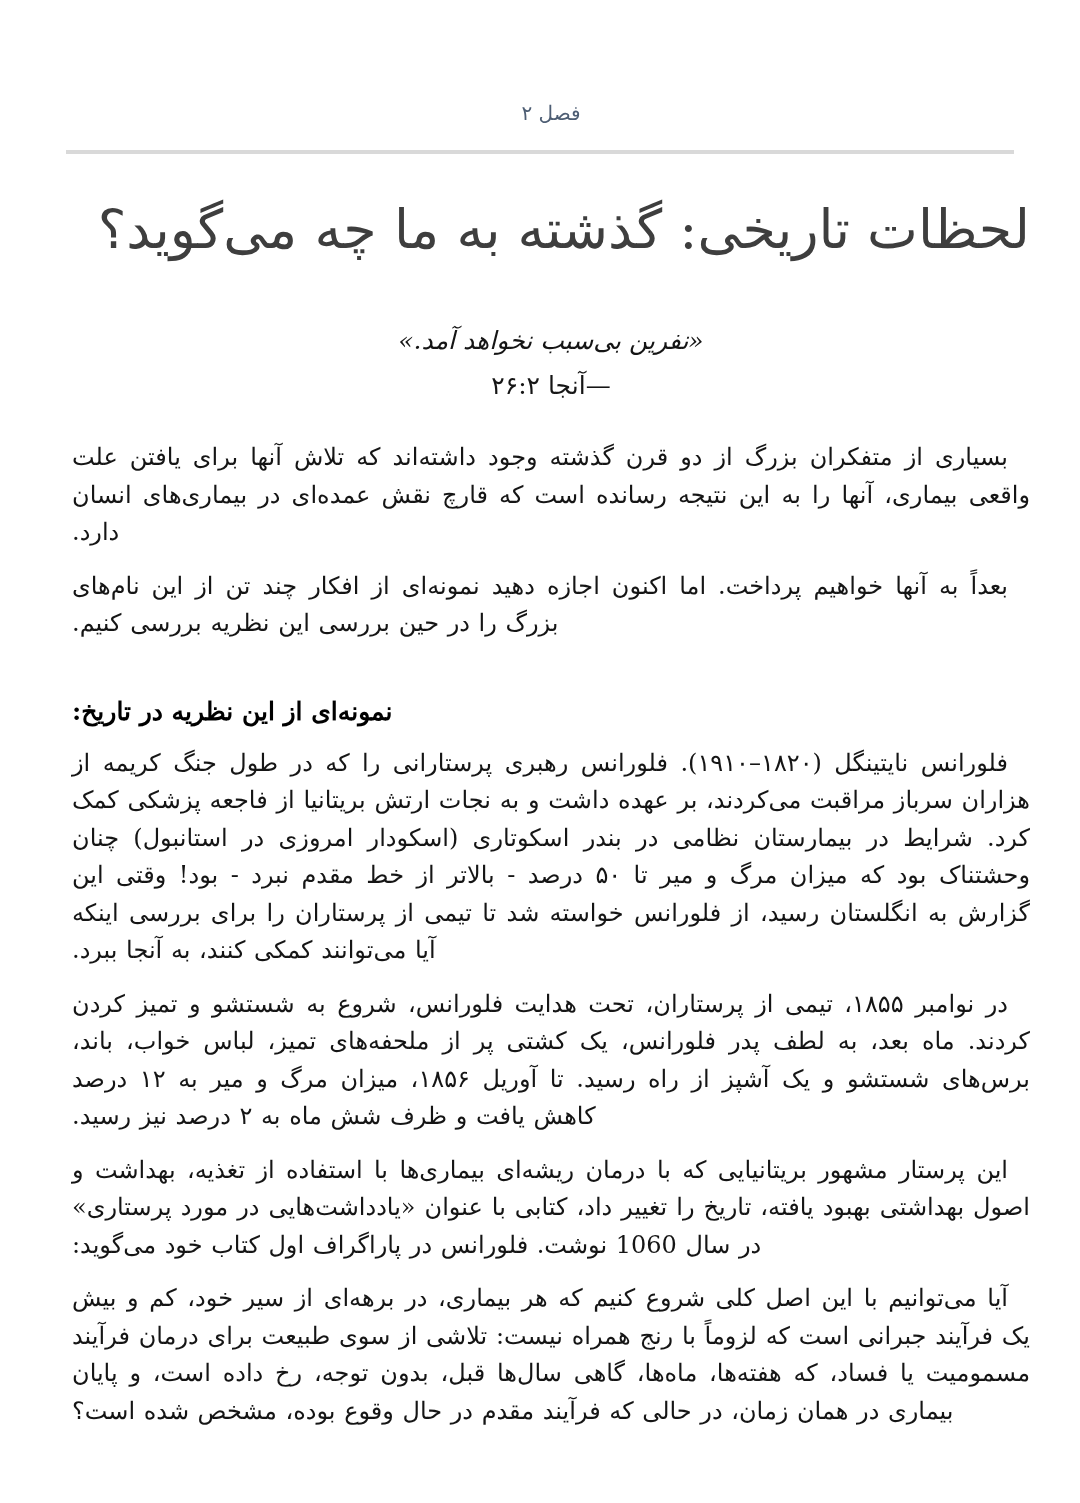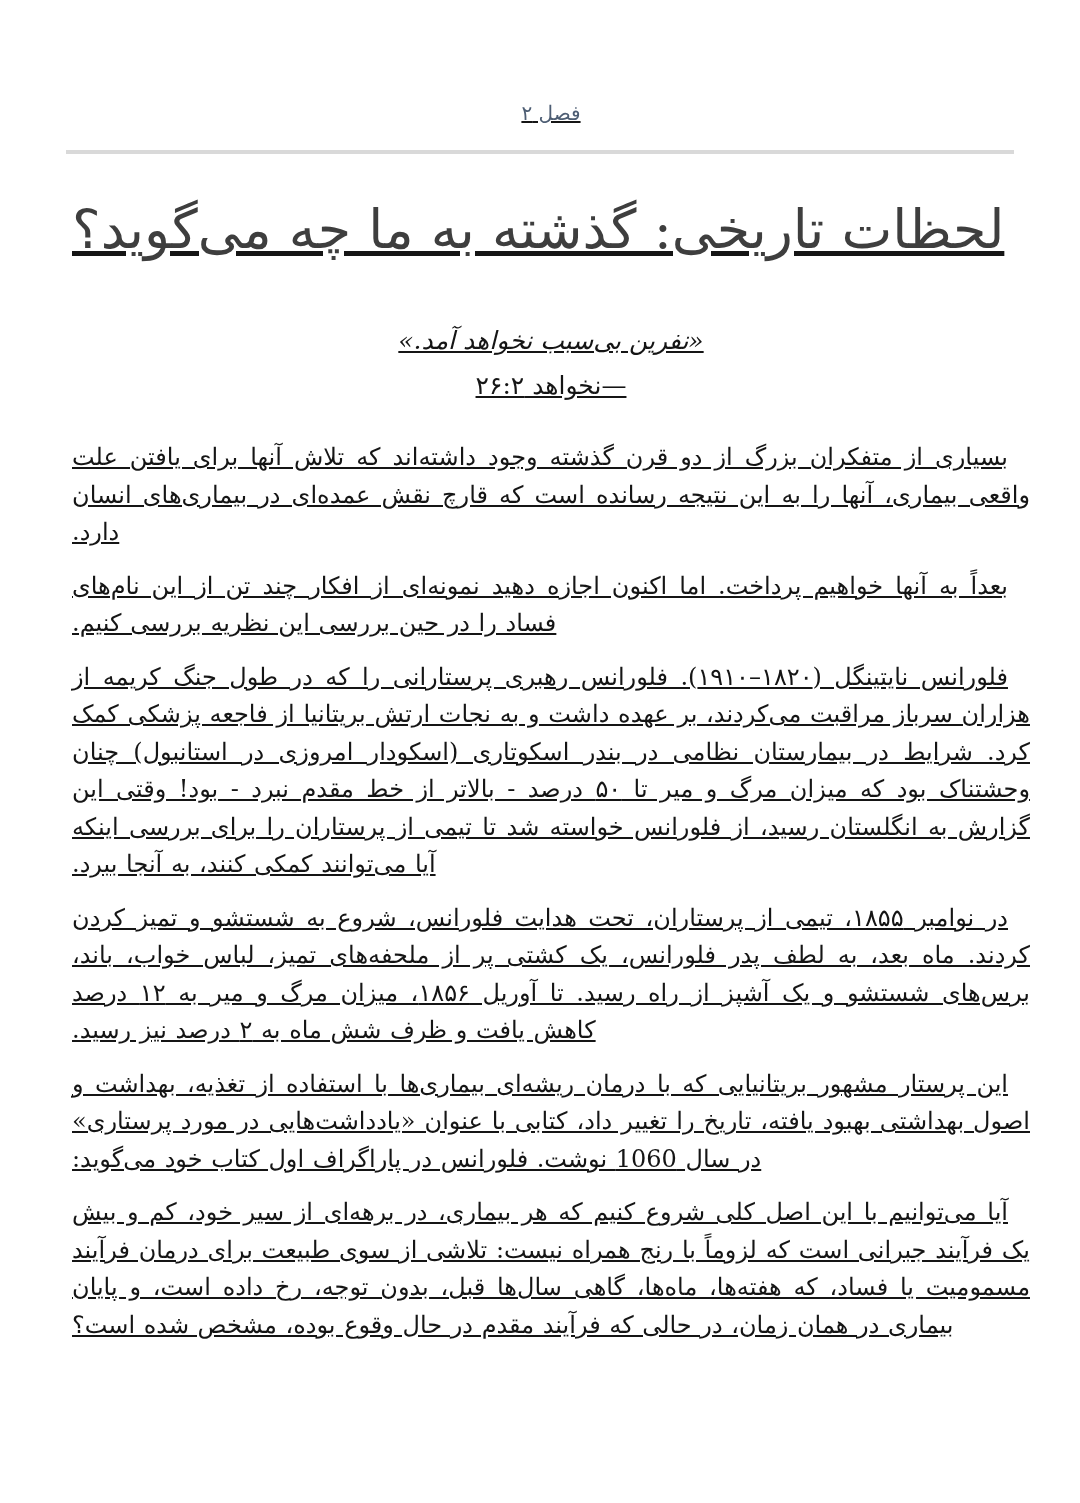--- a/index.html
+++ b/index.html
@@ -14,42 +14,41 @@
     font-family: "DejaVu Serif", "Liberation Serif", serif;
     color: var(--body_text, #151515);
     overflow: hidden;
   }
 
   .page {
     direction: rtl;
     width: 1080px;
     height: 1463px;
     padding: 0 50px 0 72px;
-    text-decoration: underline;
   }
 
   .chapter-label {
     padding-top: 100px;
     text-align: center;
     font-size: 20px;
     line-height: 26px;
     color: var(--chapter_label, #4d5d73);
     font-family: "DejaVu Serif", "Liberation Serif", serif;
   }
 
   .divider-rule {
     height: 4px;
     background: var(--rule, #d9d9d9);
     border: none;
     margin: 24px 16px 0 -6px;
   }
 
   .page-title {
     margin-top: 36px;
-    text-align: left;
+    text-align: right;
     font-size: 54px;
     line-height: 80px;
     font-weight: normal;
     color: var(--title, #3e3e3e);
   }
 
   .epigraph {
     margin-top: 54px;
     text-align: center;
   }
@@ -95,27 +94,28 @@
 <div class="page">
 
   <div class="chapter-label">فصل ۲</div>
 
   <hr class="divider-rule">
 
   <h1 class="page-title">لحظات تاریخی: گذشته به ما چه می‌گوید؟</h1>
 
   <div class="epigraph">
     <div class="epigraph-quote">«نفرین بی‌سبب نخواهد آمد.»</div>
-    <div class="epigraph-attribution">—نخواهد ۲۶:۲</div>
+    <div class="epigraph-attribution">—آنجا ۲۶:۲</div>
   </div>
 
   <p class="body-paragraph first-after-epigraph">بسیاری از متفکران بزرگ از دو قرن گذشته وجود داشته‌اند که تلاش آنها برای یافتن علت واقعی بیماری، آنها را به این نتیجه رسانده است که قارچ نقش عمده‌ای در بیماری‌های انسان دارد.</p>
 
-  <p class="body-paragraph">بعداً به آنها خواهیم پرداخت. اما اکنون اجازه دهید نمونه‌ای از افکار چند تن از این نام‌های فساد را در حین بررسی این نظریه بررسی کنیم.</p>
+  <p class="body-paragraph">بعداً به آنها خواهیم پرداخت. اما اکنون اجازه دهید نمونه‌ای از افکار چند تن از این نام‌های بزرگ را در حین بررسی این نظریه بررسی کنیم.</p>
 
+  <h2 class="section-heading">نمونه‌ای از این نظریه در تاریخ:</h2>
 
   <p class="body-paragraph">فلورانس نایتینگل (۱۸۲۰–۱۹۱۰). فلورانس رهبری پرستارانی را که در طول جنگ کریمه از هزاران سرباز مراقبت می‌کردند، بر عهده داشت و به نجات ارتش بریتانیا از فاجعه پزشکی کمک کرد. شرایط در بیمارستان نظامی در بندر اسکوتاری (اسکودار امروزی در استانبول) چنان وحشتناک بود که میزان مرگ و میر تا ۵۰ درصد - بالاتر از خط مقدم نبرد - بود! وقتی این گزارش به انگلستان رسید، از فلورانس خواسته شد تا تیمی از پرستاران را برای بررسی اینکه آیا می‌توانند کمکی کنند، به آنجا ببرد.</p>
 
   <p class="body-paragraph">در نوامبر ۱۸۵۵، تیمی از پرستاران، تحت هدایت فلورانس، شروع به شستشو و تمیز کردن کردند. ماه بعد، به لطف پدر فلورانس، یک کشتی پر از ملحفه‌های تمیز، لباس خواب، باند، برس‌های شستشو و یک آشپز از راه رسید. تا آوریل ۱۸۵۶، میزان مرگ و میر به ۱۲ درصد کاهش یافت و ظرف شش ماه به ۲ درصد نیز رسید.</p>
 
   <p class="body-paragraph">این پرستار مشهور بریتانیایی که با درمان ریشه‌ای بیماری‌ها با استفاده از تغذیه، بهداشت و اصول بهداشتی بهبود یافته، تاریخ را تغییر داد، کتابی با عنوان «یادداشت‌هایی در مورد پرستاری» در سال 1060 نوشت. فلورانس در پاراگراف اول کتاب خود می‌گوید:</p>
 
   <p class="body-paragraph">آیا می‌توانیم با این اصل کلی شروع کنیم که هر بیماری، در برهه‌ای از سیر خود، کم و بیش یک فرآیند جبرانی است که لزوماً با رنج همراه نیست: تلاشی از سوی طبیعت برای درمان فرآیند مسمومیت یا فساد، که هفته‌ها، ماه‌ها، گاهی سال‌ها قبل، بدون توجه، رخ داده است، و پایان بیماری در همان زمان، در حالی که فرآیند مقدم در حال وقوع بوده، مشخص شده است؟</p>
 
 </div>

